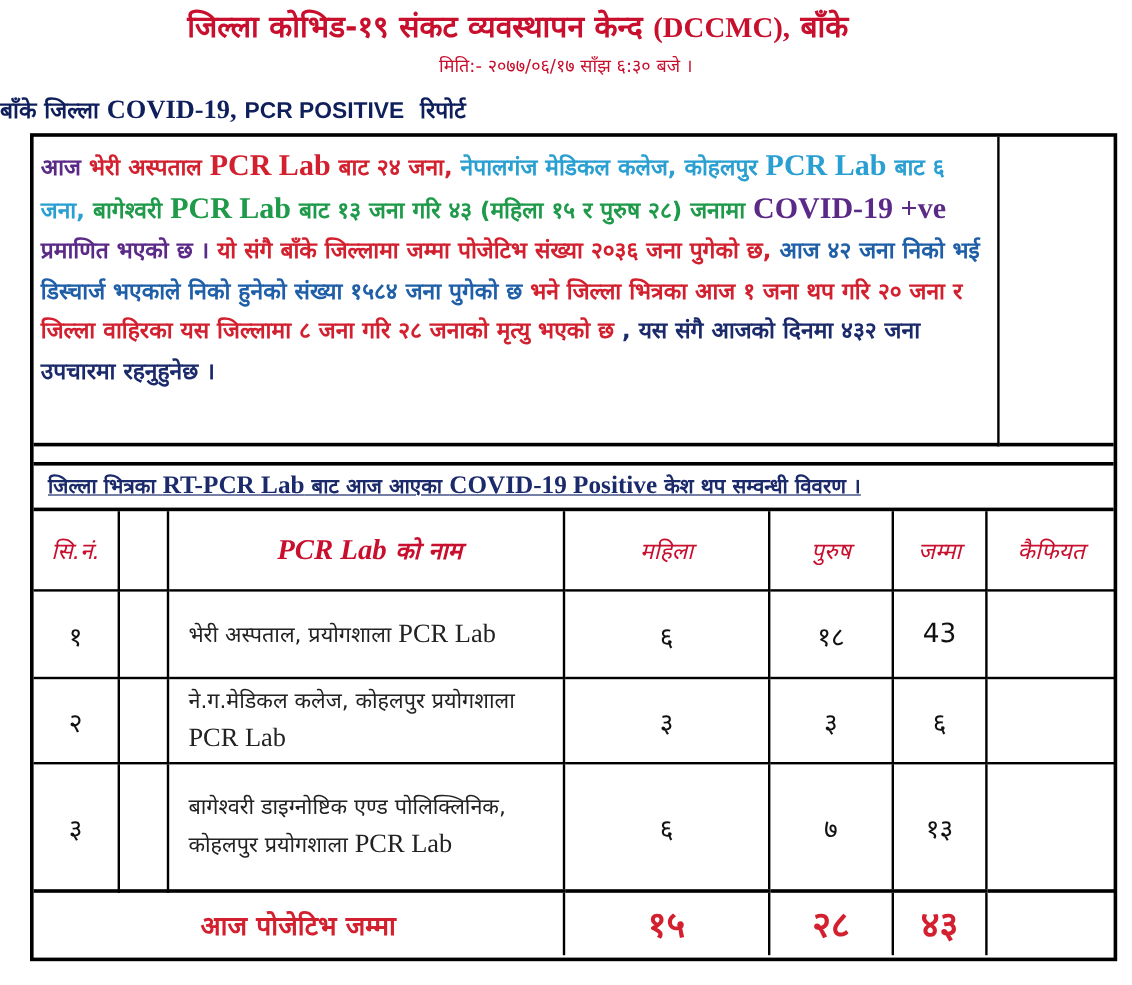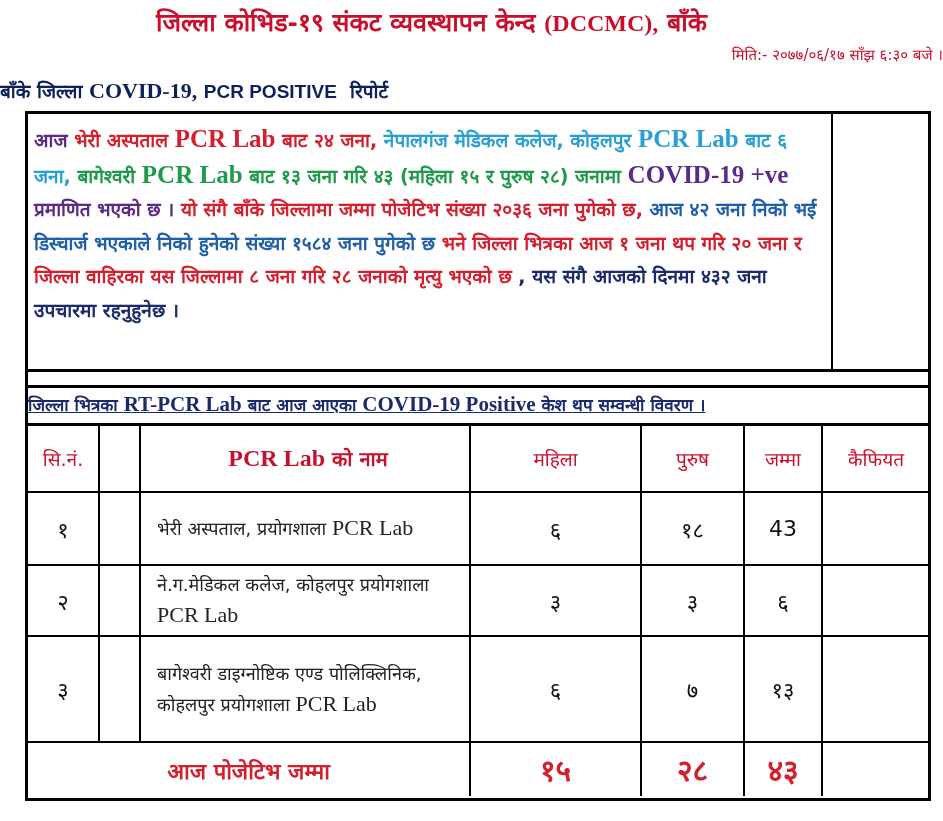--- a/index.html
+++ b/index.html
@@ -1,21 +1,21 @@
 <!DOCTYPE html>
 <html><head>
 <meta charset="utf-8">
 <style>
   html, body { margin: 0; padding: 0; background: #ffffff; }
   body { width: 943px; height: 821px; position: relative; overflow: hidden;
          font-family: "DejaVu Sans", sans-serif; }
   .hdr1 { position: absolute; top: 6px; left: 0; width: 863px; text-align: center;
           color: #c8102e; font-size: 25px; font-weight: bold; line-height: 34px; }
   .hdr1 .en { font-family: "Liberation Serif", serif; font-size: 24px; }
-  .hdr2 { position: absolute; top: 44px; left: 0; width: 943px; text-align: right;
+  .hdr2 { position: absolute; top: 44px; left: 0; width: 943px; text-align: center;
           color: #c8102e; font-size: 15px; line-height: 22px; }
   .hdr3 { position: absolute; top: 77px; left: 0; width: 911px; text-align: left;
           color: #0f1f5c; font-size: 19px; font-weight: bold; line-height: 28px; }
   .hdr3 .en1 { font-family: "Liberation Serif", serif; font-size: 22px; }
   .hdr3 .en2 { font-family: "Liberation Sans", sans-serif; font-size: 19px; }
 
   .frame { position: absolute; left: 25px; top: 111px; width: 906px; height: 690px;
            border: 3px solid #000; box-sizing: border-box; }
 
   .summary { position: absolute; left: 0; top: 0; width: 805px; height: 258px;
@@ -27,41 +27,41 @@
              border-bottom: 3px solid #000; box-sizing: border-box; }
   .en-b { font-family: "Liberation Serif", serif; font-size: 25px; font-weight: bold; }
   .c-purple { color: #5b2a86; }
   .c-red { color: #d3202f; }
   .c-cyan { color: #2a9fd1; }
   .c-green { color: #1e9a4a; }
   .c-blue { color: #1f5fa8; }
   .c-navy { color: #1b2a6b; }
 
   .table-title { position: absolute; left: 0; top: 274px; width: 900px; height: 38px;
-                 border-bottom: 3px solid #000; box-sizing: border-box; padding: 4px 0 0 0;
+                 border-bottom: 3px solid #000; box-sizing: border-box; padding: 4px 0 0 12px;
                  color: #1b2a6b; font-size: 17px; font-weight: bold; }
   .table-title span.t { text-decoration: underline; }
   .table-title .en { font-family: "Liberation Serif", serif; font-size: 21px; }
 
   table.lab { position: absolute; left: 0; top: 312px; width: 900px; border-collapse: collapse;
               table-layout: fixed; }
   table.lab td { border: 2px solid #000; padding: 0; vertical-align: middle; }
-  table.lab tr:first-child td { border-top: none; }
+  table.lab tr:first-child td { border-top: none; font-style: italic; }
   table.lab td:first-child { border-left: none; }
   table.lab td:last-child { border-right: none; }
   .th { color: #c8102e; font-size: 19px; text-align: center; }
   .th-name { color: #c8102e; font-weight: bold; font-size: 20px; text-align: center; padding-left: 6px !important; }
   .th-name .en { font-family: "Liberation Serif", serif; font-size: 24px; }
   .sn { text-align: center; font-size: 22px; color: #111; }
   .name { font-size: 18px; color: #222; padding: 2px 16px !important; line-height: 30px; }
   .name .en { font-family: "Liberation Serif", serif; font-size: 22px; }
   .num { text-align: center; font-size: 22px; color: #111; }
   .total-lbl { text-align: center; color: #d3202f; font-weight: bold; font-size: 22px; }
   .total-num { text-align: center; color: #d3202f; font-weight: bold; font-size: 30px; }
-  tr.total td { border-top: 1px solid #000000; border-bottom: none; }
+  tr.total td { border-top: 3px solid #000000; border-bottom: none; }
 </style>
 </head>
 <body>
 
 <div class="hdr1">
   <span>जिल्ला कोभिड-१९ संकट व्यवस्थापन केन्द</span>
   <span class="en">(DCCMC),</span>
   <span>बाँके</span>
 </div>
 <div class="hdr2">मिति:- २०७७/०६/१७ साँझ ६:३० बजे ।</div>

